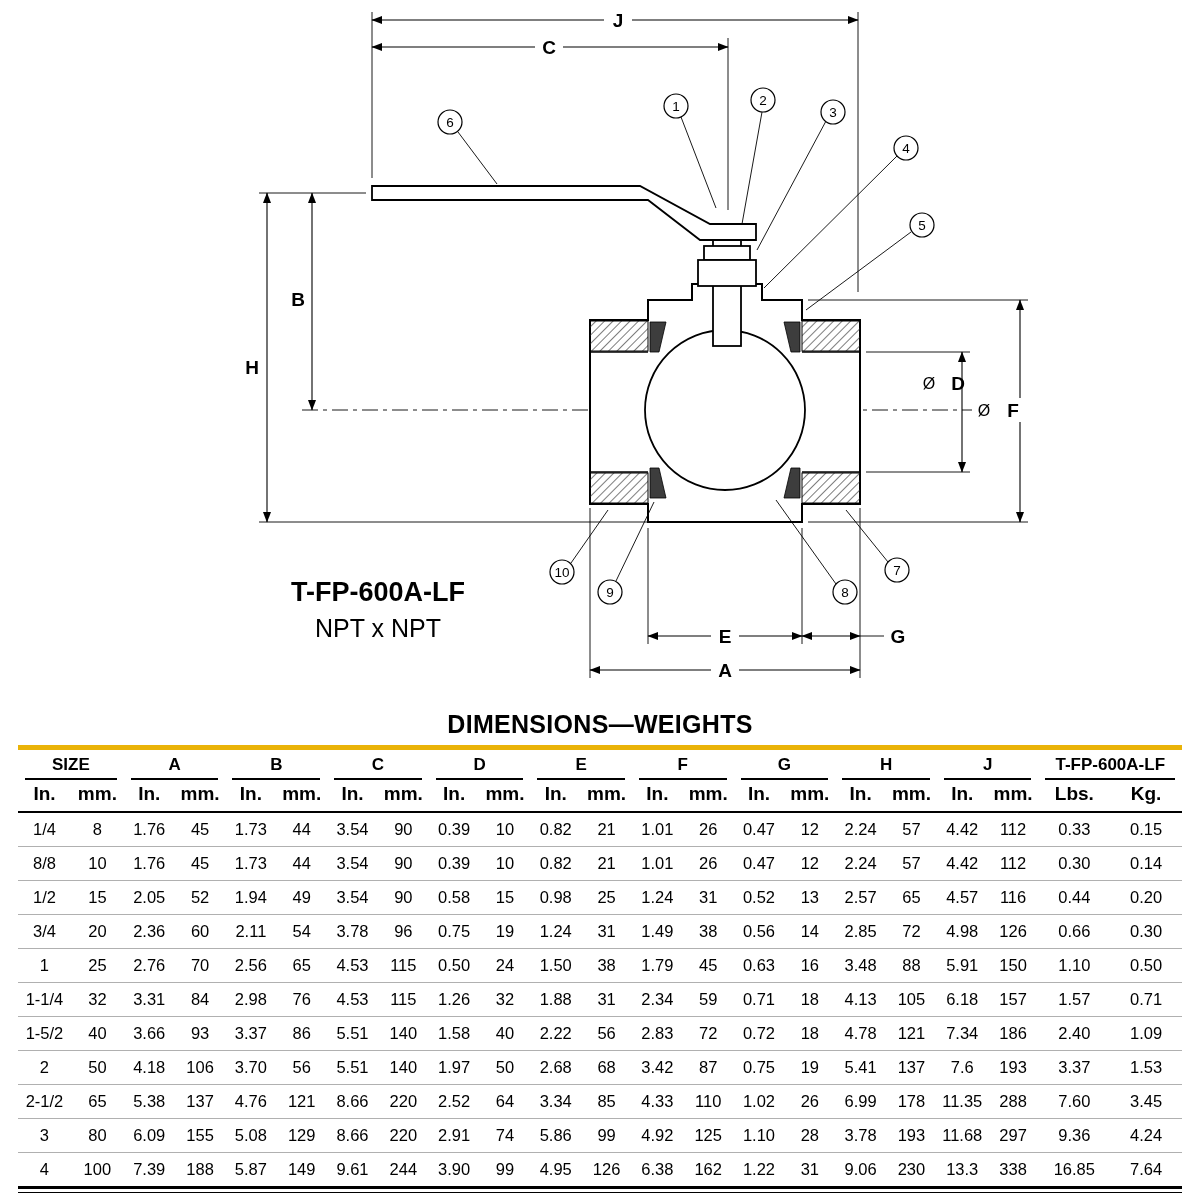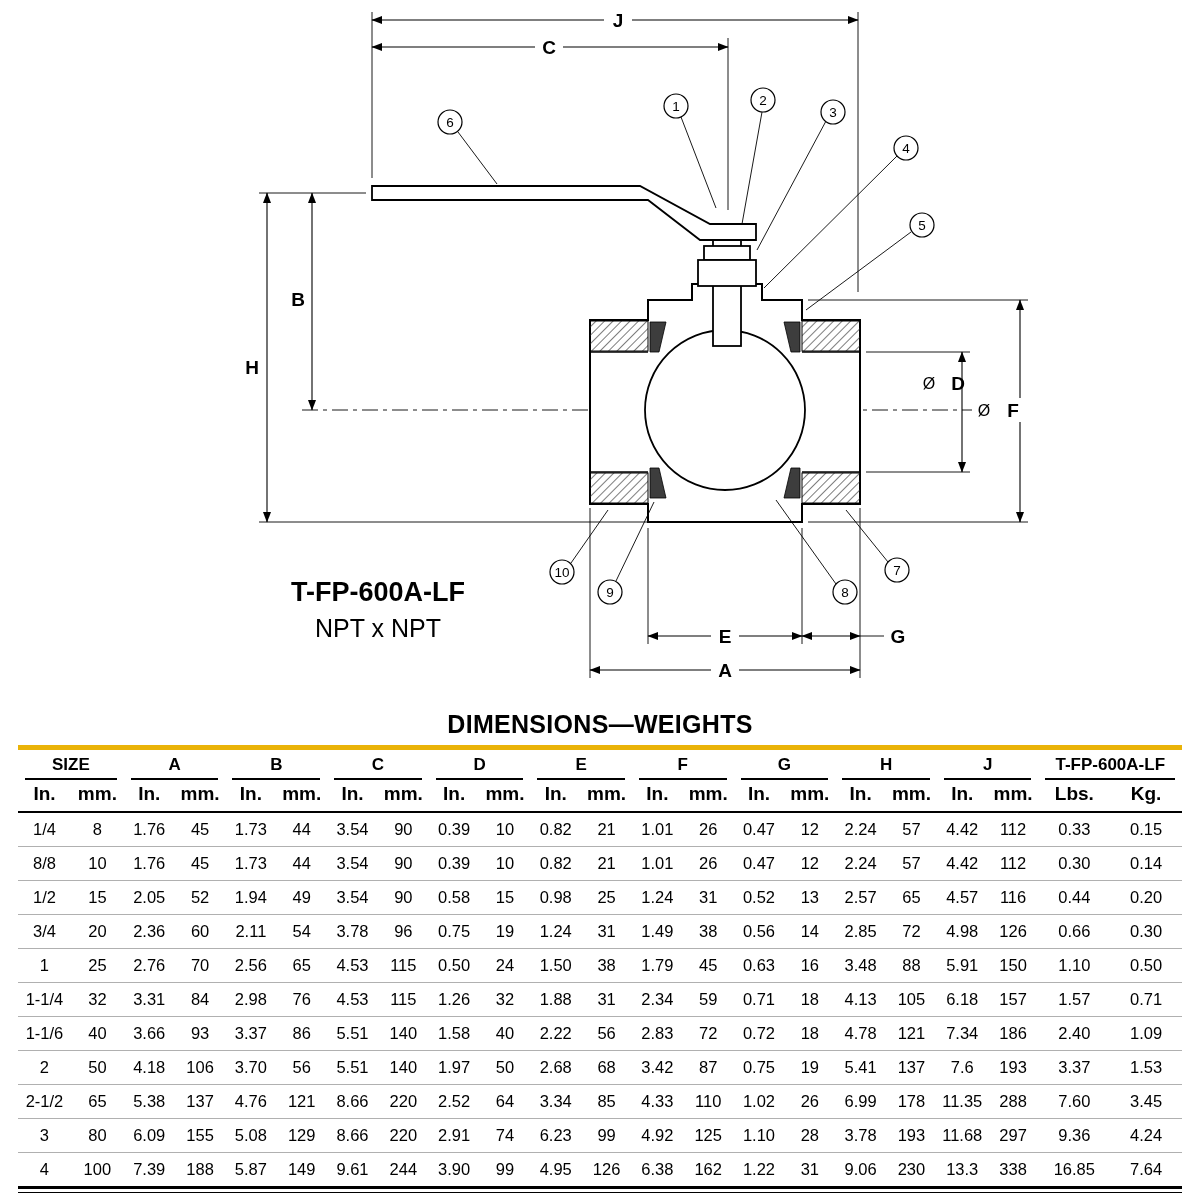--- a/index.html
+++ b/index.html
@@ -435,21 +435,21 @@
             <td>0.71</td>
             <td>18</td>
             <td>4.13</td>
             <td>105</td>
             <td>6.18</td>
             <td>157</td>
             <td>1.57</td>
             <td>0.71</td>
           </tr>
           <tr>
-            <td>1-1/6</td>
+            <td>1-5/2</td>
             <td>40</td>
             <td>3.66</td>
             <td>93</td>
             <td>3.37</td>
             <td>86</td>
             <td>5.51</td>
             <td>140</td>
             <td>1.58</td>
             <td>40</td>
             <td>2.22</td>
@@ -517,21 +517,21 @@
             <td>3</td>
             <td>80</td>
             <td>6.09</td>
             <td>155</td>
             <td>5.08</td>
             <td>129</td>
             <td>8.66</td>
             <td>220</td>
             <td>2.91</td>
             <td>74</td>
-            <td>6.23</td>
+            <td>5.86</td>
             <td>99</td>
             <td>4.92</td>
             <td>125</td>
             <td>1.10</td>
             <td>28</td>
             <td>3.78</td>
             <td>193</td>
             <td>11.68</td>
             <td>297</td>
             <td>9.36</td>

